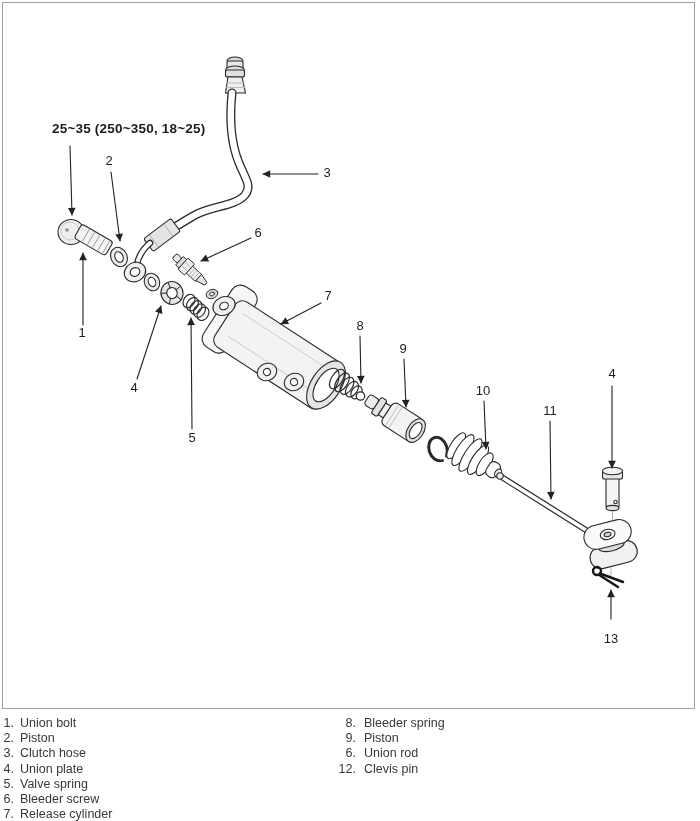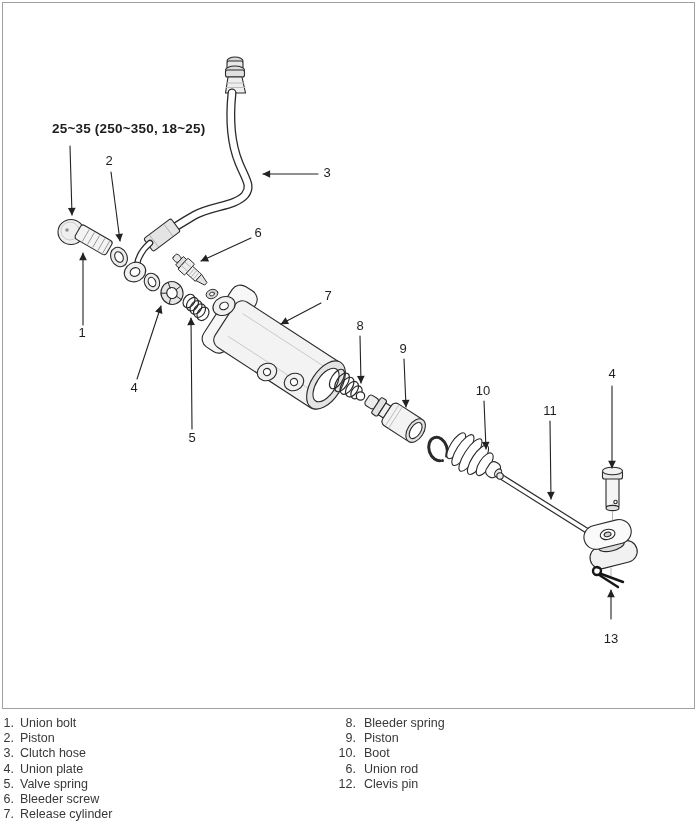--- a/index.html
+++ b/index.html
@@ -290,24 +290,20 @@
     <div class="legend-col right">
       <div class="legend-row">
           <span class="num">8.</span>
           <span class="lbl">Bleeder spring</span>
         </div>
       <div class="legend-row">
           <span class="num">9.</span>
           <span class="lbl">Piston</span>
         </div>
       <div class="legend-row">
-          <span class="num">10.</span>
-          <span class="lbl">Boot</span>
-        </div>
-      <div class="legend-row">
           <span class="num">6.</span>
           <span class="lbl">Union rod</span>
         </div>
       <div class="legend-row">
           <span class="num">12.</span>
           <span class="lbl">Clevis pin</span>
         </div>
     </div>
   </div>
 

